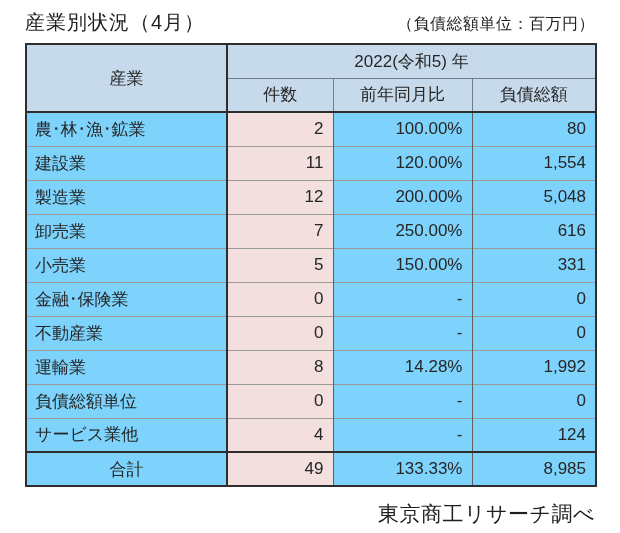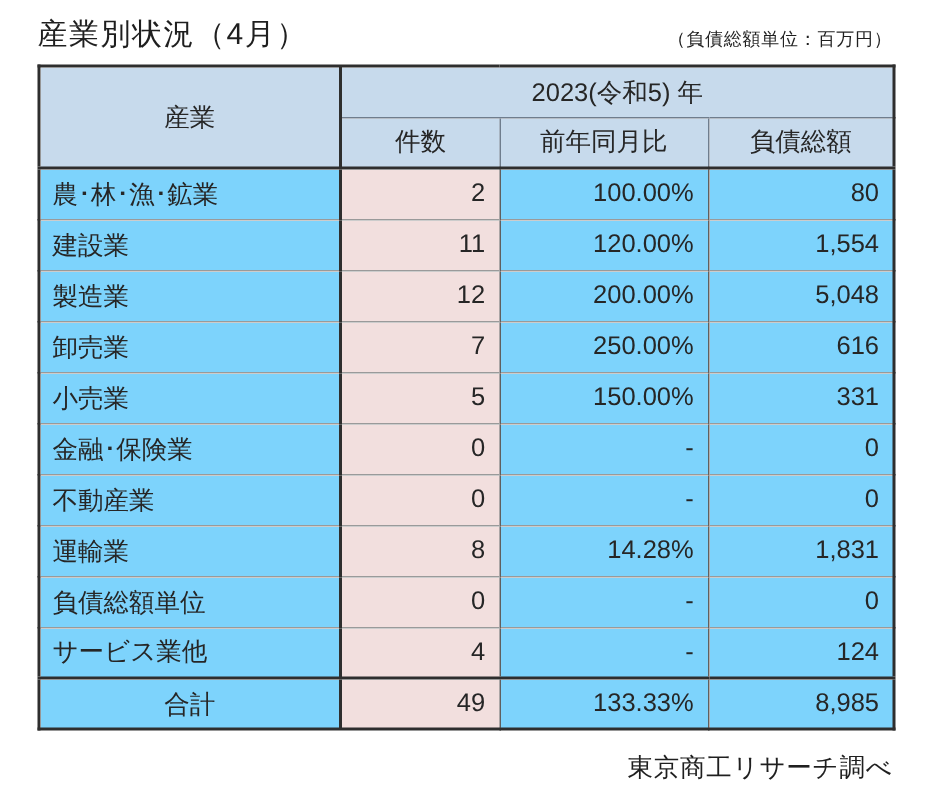--- a/index.html
+++ b/index.html
@@ -14,21 +14,21 @@
   .page { width: 620px; height: 533px; padding-top: 9px; }
 
   .title-row {
     width: 570px;
     margin: 0 25px 7px 25px;
     display: flex;
     justify-content: space-between;
     align-items: flex-end;
   }
   .page-title { font-size: 20px; letter-spacing: 1px; color: #1f1f1f; }
-  .unit-note  { font-size: 12px; letter-spacing: 0.5px; color: #1f1f1f; padding-bottom: 1px; }
+  .unit-note  { font-size: 16px; letter-spacing: 0.5px; color: #1f1f1f; padding-bottom: 1px; }
 
   table.industry-table {
     margin-left: 25px;
     width: 570px;
     table-layout: fixed;
     border-collapse: collapse;
     border: 2px solid #2e2e2e;
     font-size: 17px;
   }
   col.c-industry { width: 201px; }
@@ -64,21 +64,21 @@
 
   tbody tr.total-row td { border-top: 2px solid #2e2e2e; margin-top: 21px; }
   tbody tr.total-row td.industry-cell { text-align: center; padding-left: 0; }
 
   td.dash { padding-right: 28px; }
 
   .source-note {
     width: 570px;
     margin: 13px 25px 0 25px;
     text-align: right;
-    font-size: 17px;
+    font-size: 21px;
     letter-spacing: 0.5px;
     color: #1f1f1f;
   }
 </style>
 </head>
 <body>
 
 <div class="page">
 
   <div class="title-row">
@@ -89,21 +89,21 @@
   <table class="industry-table">
     <colgroup>
       <col class="c-industry">
         <col class="c-cases">
         <col class="c-yoy">
         <col class="c-debt">
     </colgroup>
     <thead>
       <tr>
         <th rowspan="2" class="th-industry">産業</th>
-        <th colspan="3">2023(令和5) 年</th>
+        <th colspan="3">2022(令和5) 年</th>
       </tr>
       <tr class="subhead">
         <th>件数</th>
         <th>前年同月比</th>
         <th>負債総額</th>
       </tr>
     </thead>
     <tbody>
       <tr>
         <td class="industry-cell">農･林･漁･鉱業</td>
@@ -144,21 +144,21 @@
       <tr>
         <td class="industry-cell">不動産業</td>
         <td class="cases-cell">0</td>
         <td class="yoy-cell dash">-</td>
         <td class="debt-cell">0</td>
       </tr>
       <tr>
         <td class="industry-cell">運輸業</td>
         <td class="cases-cell">8</td>
         <td class="yoy-cell">14.28%</td>
-        <td class="debt-cell">1,831</td>
+        <td class="debt-cell">1,992</td>
       </tr>
       <tr>
         <td class="industry-cell">負債総額単位</td>
         <td class="cases-cell">0</td>
         <td class="yoy-cell dash">-</td>
         <td class="debt-cell">0</td>
       </tr>
       <tr>
         <td class="industry-cell">サービス業他</td>
         <td class="cases-cell">4</td>

